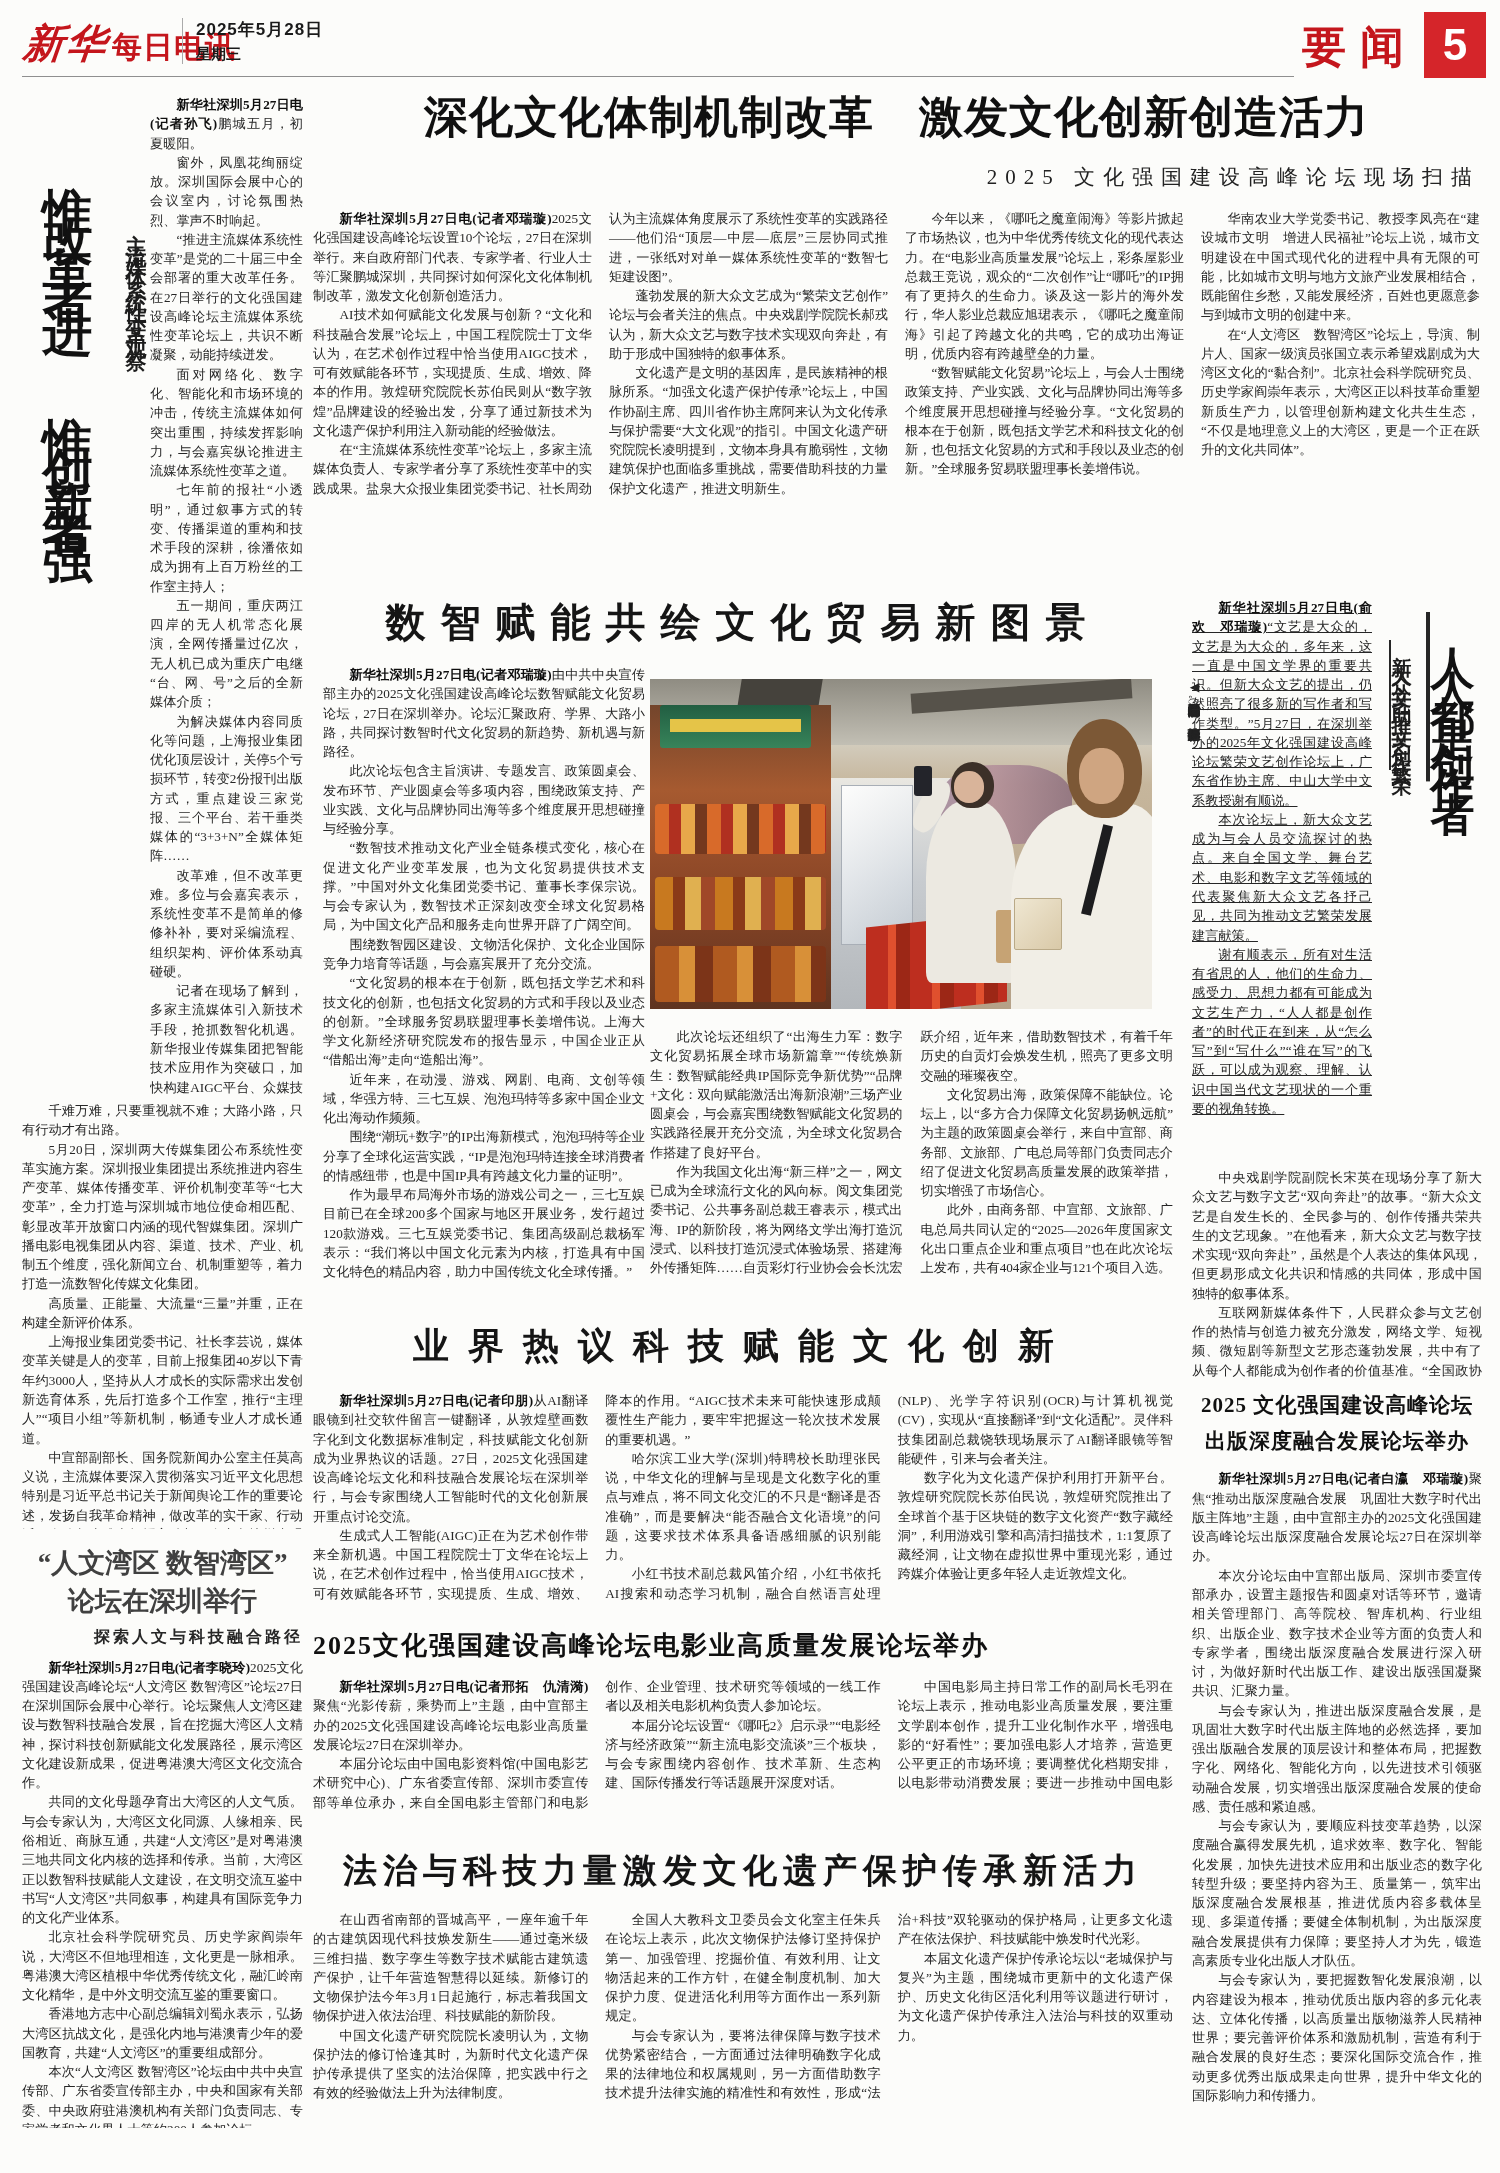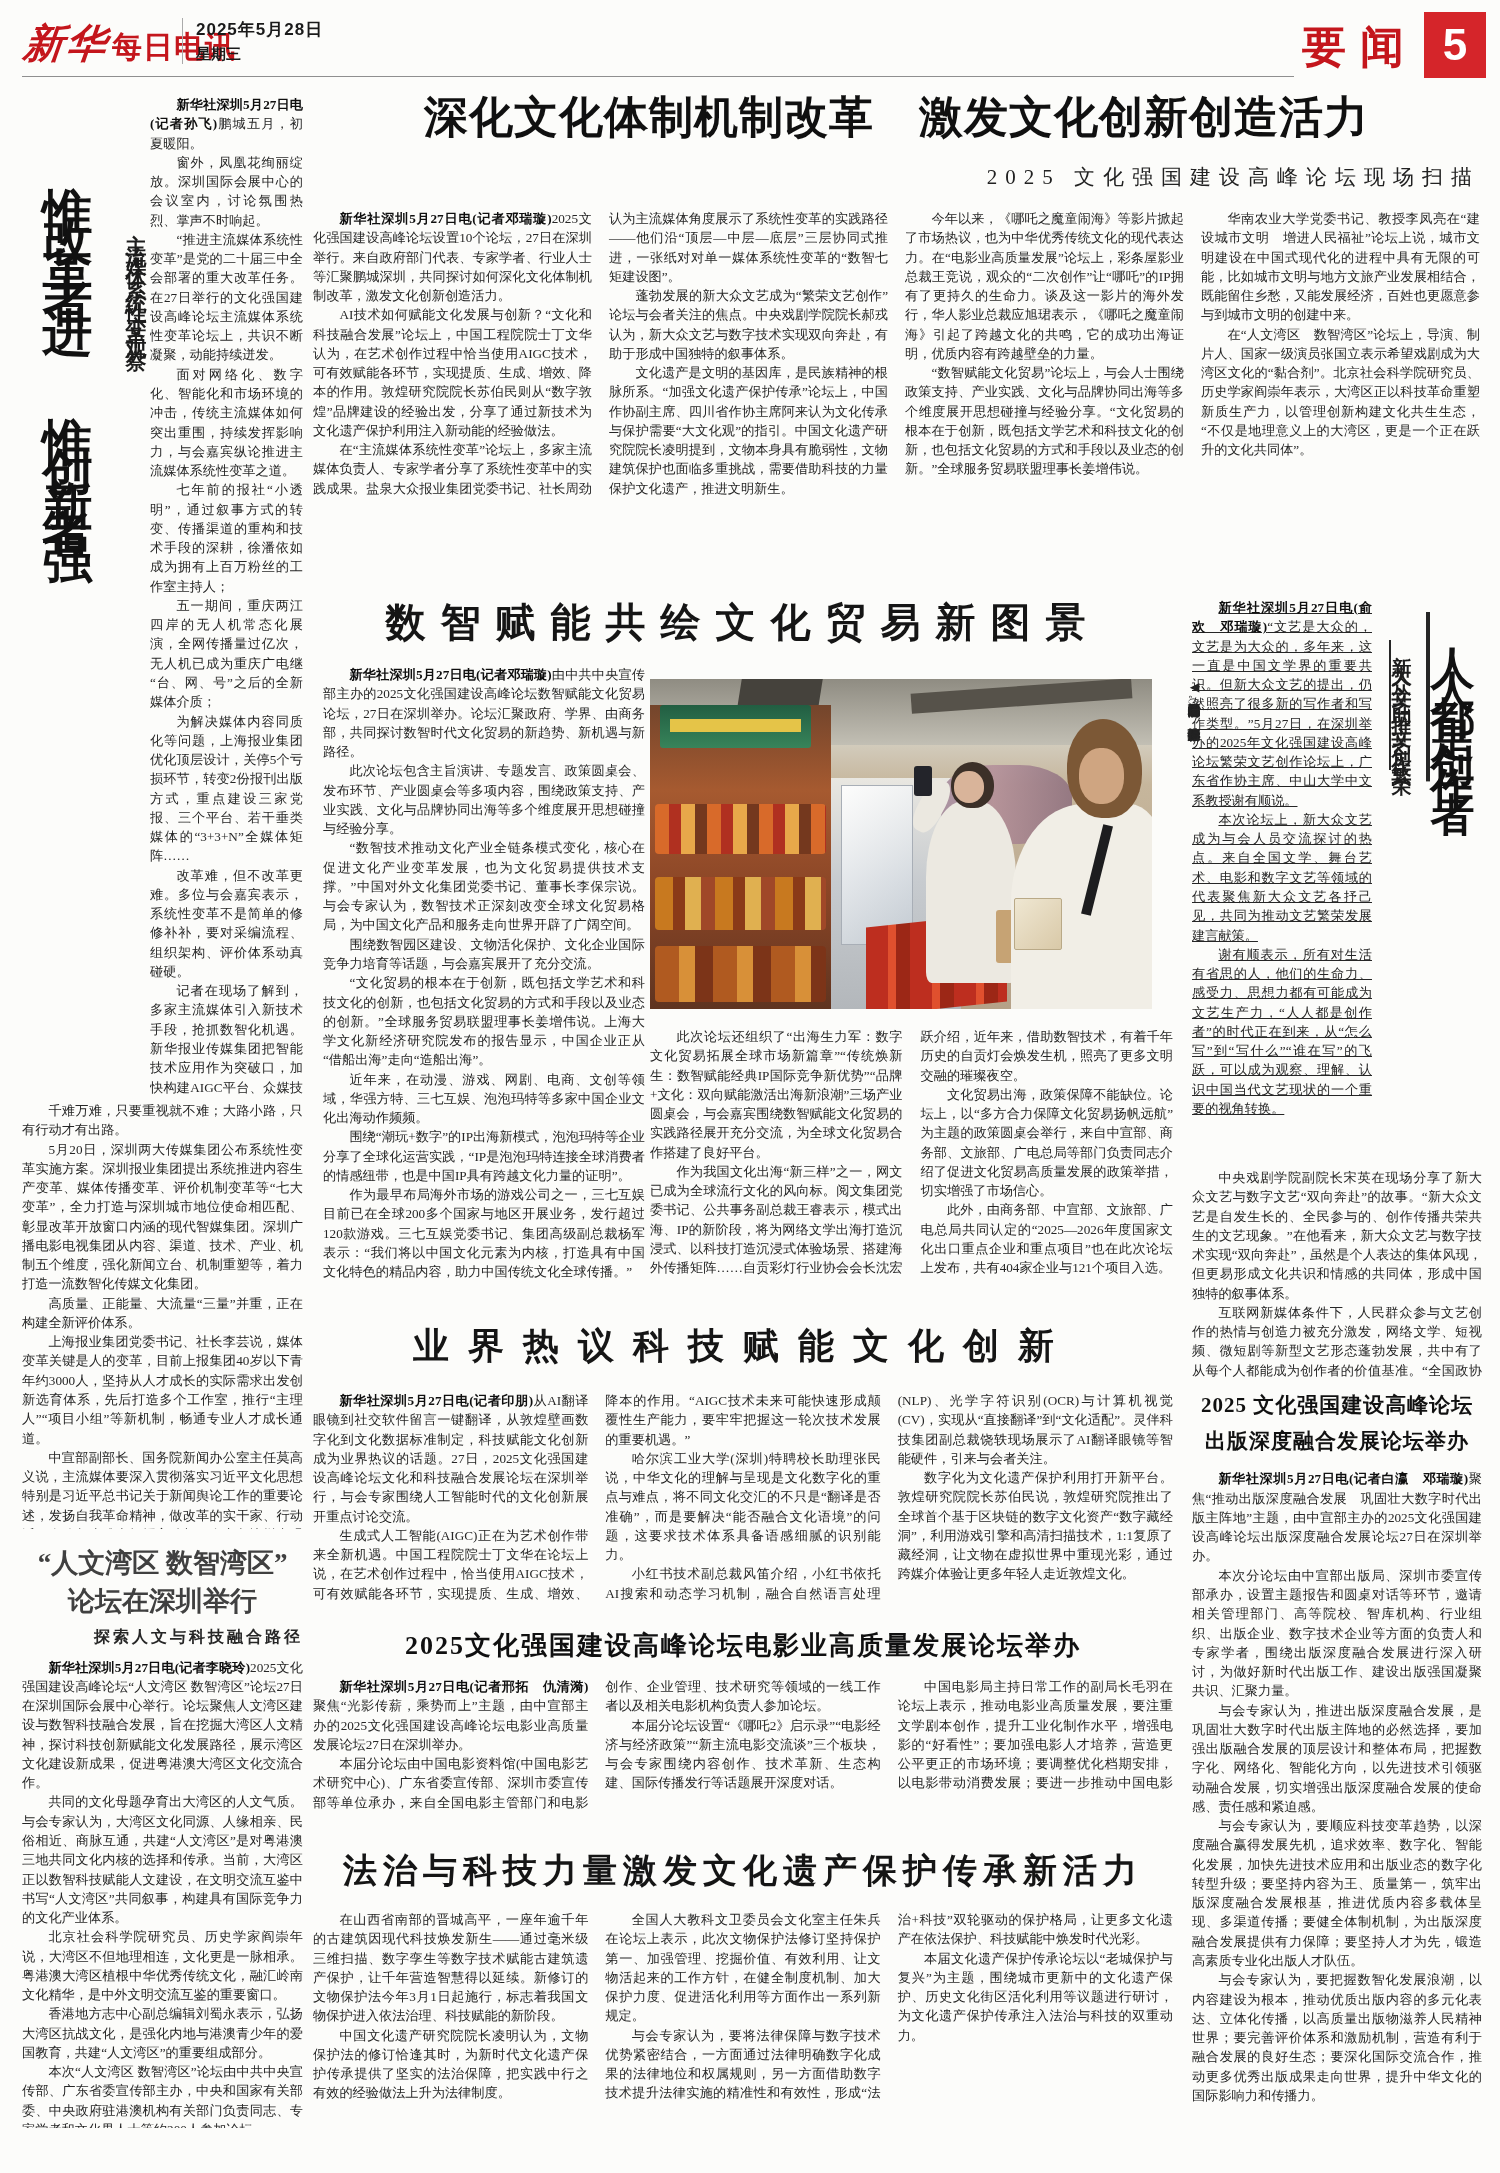--- a/index.html
+++ b/index.html
@@ -53,21 +53,21 @@
   .creator-row{display:flex;height:562px;overflow:hidden;text-decoration:underline;}
   .creator-text{flex:1;overflow:hidden;}
   .v-subhead2{writing-mode:vertical-rl;font-size:20px;font-weight:700;letter-spacing:.5em;width:44px;padding-top:42px;color:#1c1c1c;}
   .v-head2{writing-mode:vertical-rl;font-size:44px;font-weight:900;letter-spacing:.55em;width:66px;padding-top:14px;color:#111;}
   .creator-full{height:212px;overflow:hidden;margin-top:8px;}
   
   .tech{position:absolute;left:313px;top:1322px;width:860px;}
   .tech-h{font-size:36px;font-weight:700;text-align:center;letter-spacing:19px;color:#151515;margin:0;}
   .tech-cols{margin-top:20px;height:216px;}
   .film{position:absolute;left:313px;top:1628px;width:860px;}
-  .film-h{font-size:26px;font-weight:900;text-align:center;letter-spacing:2px;color:#101010;margin:0;font-family:Liberation Serif, serif;}
+  .film-h{font-size:26px;font-weight:900;letter-spacing:2px;color:#101010;margin:0;font-family:Liberation Serif, serif;}
   .film-cols{margin-top:14px;height:146px;}
   .heritage{position:absolute;left:313px;top:1848px;width:860px;}
   .heritage-h{font-size:34px;font-weight:700;text-align:center;letter-spacing:6px;color:#151515;margin:0;}
   .heritage-cols{margin-top:16px;height:228px;}
   .publish{position:absolute;left:1192px;top:1388px;width:290px;height:766px;}
   .publish-h{font-size:21px;font-weight:900;text-align:center;line-height:1.7;letter-spacing:1px;margin:0 0 10px;color:#111;}
   .publish-text{height:660px;overflow:hidden;}
 </style>
 </head>
 <body>
@@ -142,21 +142,21 @@
           <p class="para">“数智赋能文化贸易”论坛上，与会人士围绕政策支持、产业实践、文化与品牌协同出海等多个维度展开思想碰撞与经验分享。“文化贸易的根本在于创新，既包括文学艺术和科技文化的创新，也包括文化贸易的方式和手段以及业态的创新。”全球服务贸易联盟理事长姜增伟说。</p>
           <p class="para">华南农业大学党委书记、教授李凤亮在“建设城市文明　增进人民福祉”论坛上说，城市文明建设在中国式现代化的进程中具有无限的可能，比如城市文明与地方文旅产业发展相结合，既能留住乡愁，又能发展经济，百姓也更愿意参与到城市文明的创建中来。</p>
           <p class="para">在“人文湾区　数智湾区”论坛上，导演、制片人、国家一级演员张国立表示希望戏剧成为大湾区文化的“黏合剂”。北京社会科学院研究员、历史学家阎崇年表示，大湾区正以科技革命重塑新质生产力，以管理创新构建文化共生生态，“不仅是地理意义上的大湾区，更是一个正在跃升的文化共同体”。</p>
         </div>
     </div>
   </div>
 
   <div class="trade">
     <h2 class="trade-h">数智赋能共绘文化贸易新图景</h2>
     <div class="trade-left">
-      <p class="para"><b>新华社深圳5月27日</b><b>电(记者邓瑞璇)</b><span>由中共中央宣传部主办的2025文化强国建设高峰论坛数智赋能文化贸易论坛，27日在深圳举办。论坛汇聚政府、学界、由商务部，共同探讨数智时代文化贸易的新趋势、新机遇与新路径。</span></p>
+      <p class="para"><b>新华社深圳5月27日</b><b>电(记者邓瑞璇)</b><span>由中共中央宣传部主办的2025文化强国建设高峰论坛数智赋能文化贸易论坛，27日在深圳举办。论坛汇聚政府、学界、大路小路，共同探讨数智时代文化贸易的新趋势、新机遇与新路径。</span></p>
       <div>
           <p class="para">此次论坛包含主旨演讲、专题发言、政策圆桌会、发布环节、产业圆桌会等多项内容，围绕政策支持、产业实践、文化与品牌协同出海等多个维度展开思想碰撞与经验分享。</p>
           <p class="para">“数智技术推动文化产业全链条模式变化，核心在促进文化产业变革发展，也为文化贸易提供技术支撑。”中国对外文化集团党委书记、董事长李保宗说。与会专家认为，数智技术正深刻改变全球文化贸易格局，为中国文化产品和服务走向世界开辟了广阔空间。</p>
           <p class="para">围绕数智园区建设、文物活化保护、文化企业国际竞争力培育等话题，与会嘉宾展开了充分交流。</p>
           <p class="para">“文化贸易的根本在于创新，既包括文学艺术和科技文化的创新，也包括文化贸易的方式和手段以及业态的创新。”全球服务贸易联盟理事长姜增伟说。上海大学文化新经济研究院发布的报告显示，中国企业正从“借船出海”走向“造船出海”。</p>
           <p class="para">近年来，在动漫、游戏、网剧、电商、文创等领域，华强方特、三七互娱、泡泡玛特等多家中国企业文化出海动作频频。</p>
           <p class="para">围绕“潮玩+数字”的IP出海新模式，泡泡玛特等企业分享了全球化运营实践，“IP是泡泡玛特连接全球消费者的情感纽带，也是中国IP具有跨越文化力量的证明”。</p>
           <p class="para">作为最早布局海外市场的游戏公司之一，三七互娱目前已在全球200多个国家与地区开展业务，发行超过120款游戏。三七互娱党委书记、集团高级副总裁杨军表示：“我们将以中国文化元素为内核，打造具有中国文化特色的精品内容，助力中国传统文化全球传播。”</p>
         </div>
     </div>

